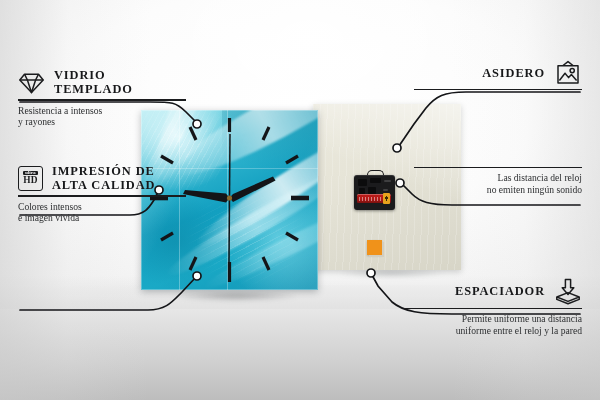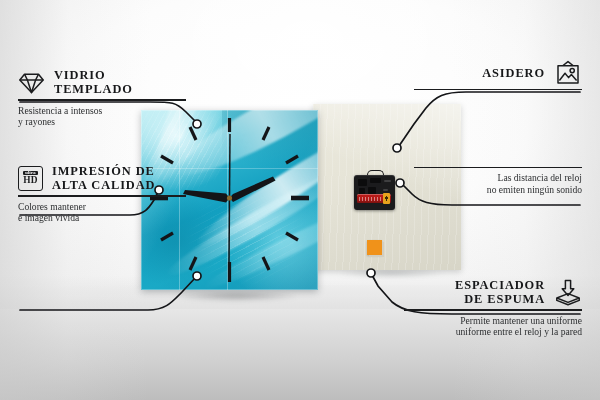--- a/index.html
+++ b/index.html
@@ -291,21 +291,21 @@
       <div class="hd-badge ico">
         <span class="hd-top">ultra</span>
         <span class="hd-bot">HD</span>
       </div>
       <div>
         <div class="co-title">IMPRESIÓN DE</div>
         <div class="co-title">ALTA CALIDAD</div>
       </div>
     </div>
     <div class="co-rule" style="width:168px;"></div>
-    <div class="co-desc">Colores mantener
+    <div class="co-desc">Colores intensos
 e imagen vívida</div>
   </div>
 
 
   <div class="callout right" style="left:414px;top:60px;width:168px;">
     <div class="co-head">
       <div style="flex:1;">
         <div class="co-title">ASIDERO</div>
       </div>
       <svg class="ico" width="28" height="26" viewBox="0 0 28 26">
@@ -323,28 +323,27 @@
   <div class="callout right" style="left:414px;top:164px;width:168px;">
     <div class="co-rule" style="width:168px;"></div>
     <div class="co-desc">Las distancia del reloj
 no emiten ningún sonido</div>
   </div>
 
   <div class="callout right" style="left:404px;top:278px;width:178px;">
     <div class="co-head">
       <div style="flex:1;">
         <div class="co-title">ESPACIADOR</div>
-        <div class="co-title">DE ESPUMA</div>
       </div>
       <svg class="ico" width="28" height="27" viewBox="0 0 28 27">
         <g fill="none" stroke="#1b1c1e" stroke-width="1.5" stroke-linejoin="round">
           <path d="M11.4,1.5 h5.2 v8.2 h3.2 L14,16.4 L8.2,9.7 h3.2 Z"></path>
           <path d="M14,14.6 L25.2,19.0 L14,23.4 L2.8,19.0 Z"></path>
           <path d="M2.8,19.0 v2.4 L14,25.8 L25.2,21.4 v-2.4"></path>
         </g>
       </svg>
     </div>
     <div class="co-rule" style="width:178px;"></div>
-    <div class="co-desc">Permite mantener una uniforme
+    <div class="co-desc">Permite uniforme una distancia
 uniforme entre el reloj y la pared</div>
   </div>
 
 </div>
 
 </body></html>

